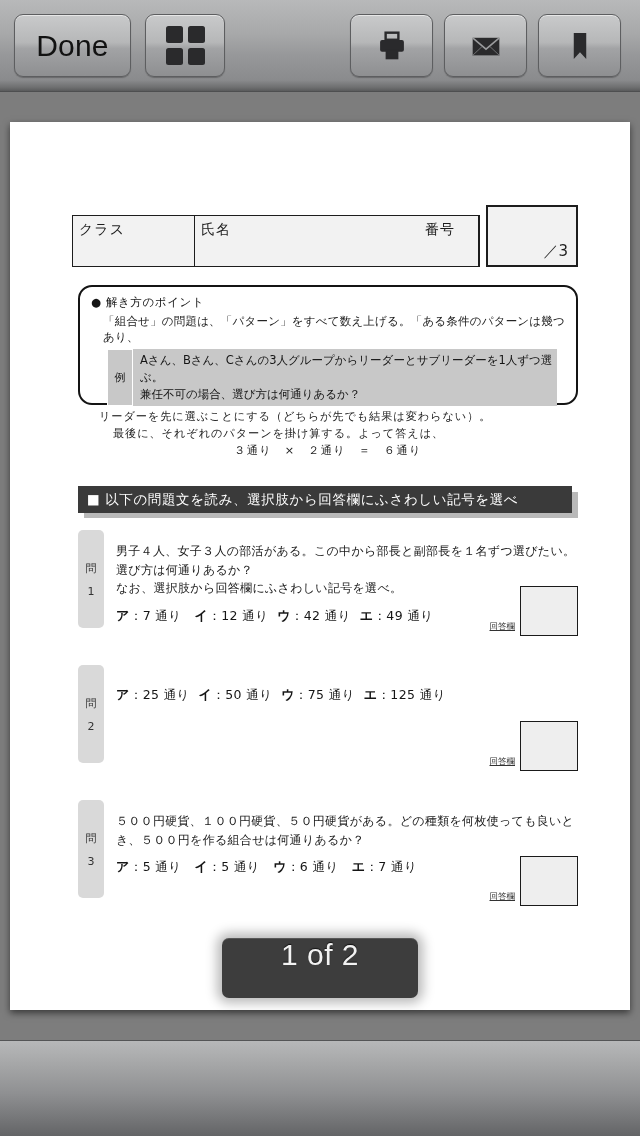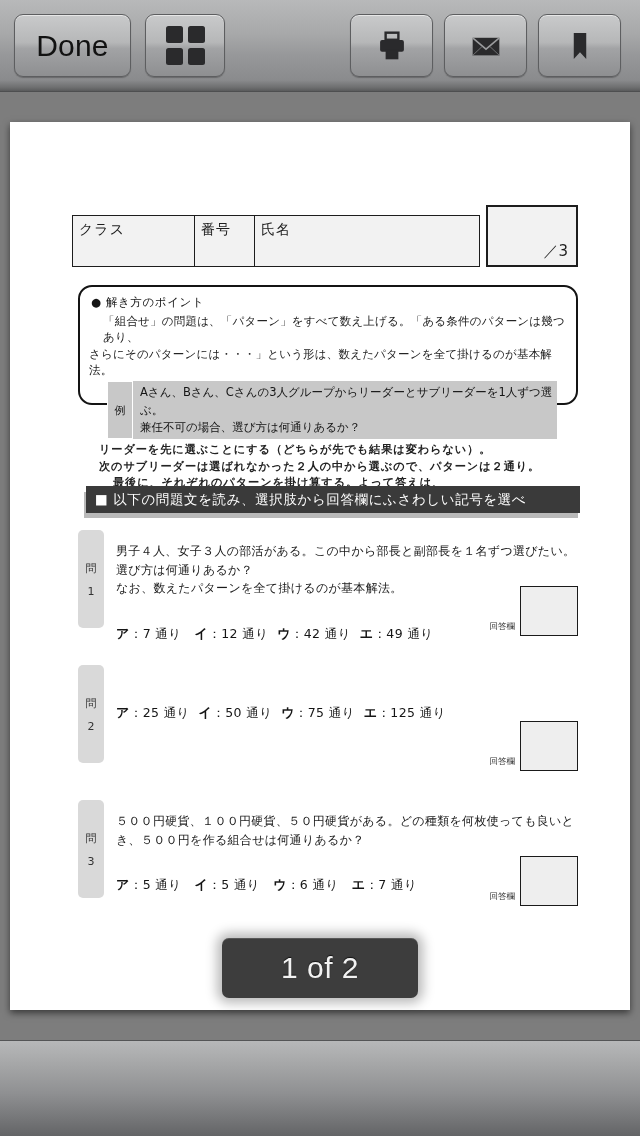--- a/index.html
+++ b/index.html
@@ -74,51 +74,51 @@
   .exbox{
     margin:3px 0 3px 18px;width:450px;background:#c8c8c8;
     display:flex;align-items:stretch;box-sizing:border-box;
   }
   .exbox .extag{
     width:26px;min-width:26px;border:1.4px solid #ffffff;border-right:1.4px solid #ffffff;
     display:flex;align-items:center;justify-content:center;font-size:11px;color:#141414;
     background:#c8c8c8;box-sizing:border-box;
   }
   .exbox .extxt{padding:3px 0 3px 7px;font-size:11.5px;line-height:1.5;color:#141414;}
-  .points .sol{font-size:11.2px;color:#232323;line-height:1.48;letter-spacing:.9px;padding-left:10px;font-weight:bold;}
+  .points .sol{font-size:11.2px;color:#232323;line-height:1.48;letter-spacing:.9px;padding-left:10px;}
   .points .sol.c{text-align:center;padding-left:0;letter-spacing:1.4px;}
   .points .sol.i{padding-left:24px;}
 
   
   .secbar-wrap{position:absolute;left:68px;top:364px;width:500px;height:30px;}
   .secbar-shadow{position:absolute;left:6px;top:6px;width:494px;height:26px;background:#b9b9b9;}
   .secbar{position:absolute;left:0;top:0;width:494px;height:27px;background:#3a3a3a;
-          display:flex;align-items:center;margin-left:8px;}
+          display:flex;align-items:center;}
   .secbar span{color:#fff;font-size:13.5px;padding-left:9px;letter-spacing:.6px;}
 
   
   .q{position:absolute;left:68px;width:500px;}
   .qtab{position:absolute;left:0;top:0;width:26px;height:98px;background:#d9d9d9;border-radius:5px;
         display:flex;flex-direction:column;align-items:center;justify-content:center;gap:9px;}
   .qtab .t1{font-size:11px;color:#333;}
   .qtab .t2{font-size:11px;color:#333;}
   .qbody{position:absolute;left:38px;top:12px;width:462px;}
   .qtext{font-size:12px;line-height:1.55;color:#1a1a1a;letter-spacing:.3px;}
-  .qchoices{margin-top:27px;font-size:12.5px;color:#151515;letter-spacing:.4px;}
+  .qchoices{margin-top:9px;font-size:12.5px;color:#151515;letter-spacing:.4px;}
   .qchoices b{font-weight:bold;font-size:13px;}
   .ansrow{position:absolute;right:0;display:flex;align-items:flex-end;gap:5px;}
-  .anslbl{font-size:8.5px;color:#333;padding-bottom:3px;}
+  .anslbl{font-size:8.5px;color:#333;padding-bottom:3px;text-decoration:underline;}
   .ansbox{width:58px;height:50px;border:1.8px solid #1a1a1a;background:#eeeeee;box-sizing:border-box;}
 
   
   .pageind{
     position:absolute;left:222px;top:938px;width:196px;height:60px;
     background:#3d3d3d;border-radius:7px;
     box-shadow:0 0 12px 5px rgba(0,0,0,.28), inset 0 1px 0 rgba(255,255,255,.14);
-    display:flex;align-items:center;justify-content:center;
+    display:flex;align-items:flex-start;justify-content:center;
   }
   .pageind span{color:#f2f2f2;font-size:30px;letter-spacing:.5px;
                 text-shadow:0 -1px 1px rgba(0,0,0,.7);}
 
   
   .strip{
     position:absolute;left:0;top:1040px;width:640px;height:96px;
     background:linear-gradient(to bottom,#b7b8b9 0%,#a3a4a5 28%,#8f9092 55%,#77787a 80%,#636466 100%);
     border-top:1px solid #545556;
     box-sizing:border-box;
@@ -169,68 +169,66 @@
     </div>
   </div>
 
   <div class="page">
     <div class="doc">
 
       <div class="hdr">
         <div class="cell c1">
           <div class="lbl">クラス</div>
         </div>
+        <div class="cell c3">
+          <div class="lbl">氏名</div>
+        </div>
         <div class="cell c2">
           <div class="lbl">番号</div>
-        </div>
-        <div class="cell c3">
-          <div class="lbl">氏名</div>
         </div>
       </div>
 
       <div class="score">
         <div class="sv">／3</div>
       </div>
 
       <div class="points">
         <div class="ttl">● 解き方のポイント</div>
         <div class="ln ind">「組合せ」の問題は、「パターン」をすべて数え上げる。「ある条件のパターンは幾つあり、</div>
-        <div class="ln">さらにそのパターンには・・・」という形は、数えたパターンを全て掛けるのが基本解法。</div>
 
         <div class="exbox">
           <div class="extag">例</div>
           <div class="extxt">
             <div>Aさん、Bさん、Cさんの3人グループからリーダーとサブリーダーを1人ずつ選ぶ。</div>
             <div>兼任不可の場合、選び方は何通りあるか？</div>
           </div>
         </div>
 
         <div class="sol">リーダーを先に選ぶことにする（どちらが先でも結果は変わらない）。</div>
-        <div class="sol">次のサブリーダーは選ばれなかった２人の中から選ぶので、パターンは２通り。</div>
         <div class="sol i">最後に、それぞれのパターンを掛け算する。よって答えは、</div>
         <div class="sol c">３通り　×　２通り　＝　６通り</div>
       </div>
 
       <div class="secbar-wrap">
         <div class="secbar-shadow"></div>
         <div class="secbar">
           <span>■ 以下の問題文を読み、選択肢から回答欄にふさわしい記号を選べ</span>
         </div>
       </div>
 
       <div class="q" style="top:408px;height:118px;">
         <div class="qtab">
           <div class="t1">問</div>
           <div class="t2">1</div>
         </div>
         <div class="qbody">
           <div class="qtext">
             <div>男子４人、女子３人の部活がある。この中から部長と副部長を１名ずつ選びたい。</div>
             <div>選び方は何通りあるか？</div>
-            <div>なお、数えたパターンを全て掛けるのが基本解法。</div>
+            <div>なお、選択肢から回答欄にふさわしい記号を選べ。</div>
           </div>
           <div class="qchoices">
             <b>ア</b>：<span>7 通り</span>&nbsp;&nbsp;
             <b>イ</b>：<span>12 通り</span>&nbsp;
             <b>ウ</b>：<span>42 通り</span>&nbsp;
             <b>エ</b>：<span>49 通り</span>
           </div>
         </div>
         <div class="ansrow" style="top:56px;">
           <div class="anslbl">回答欄</div>

